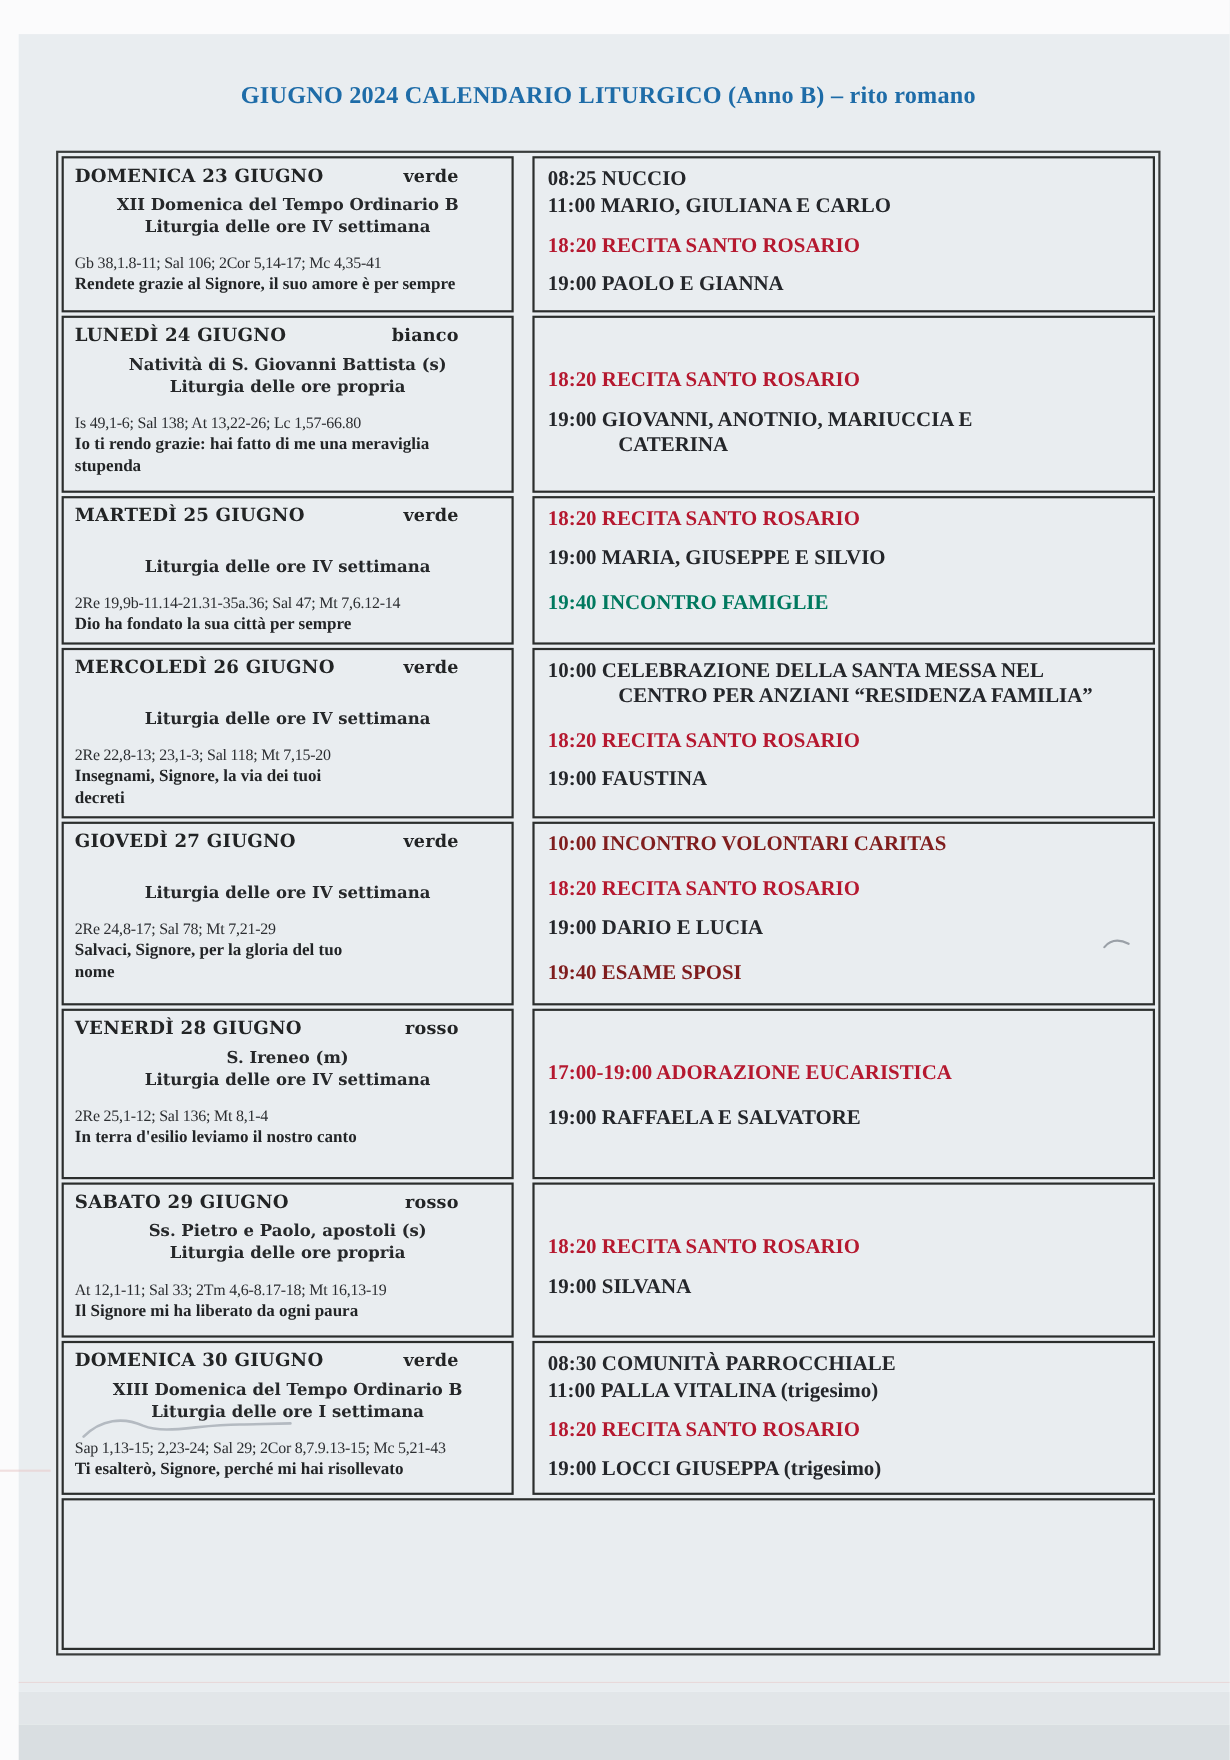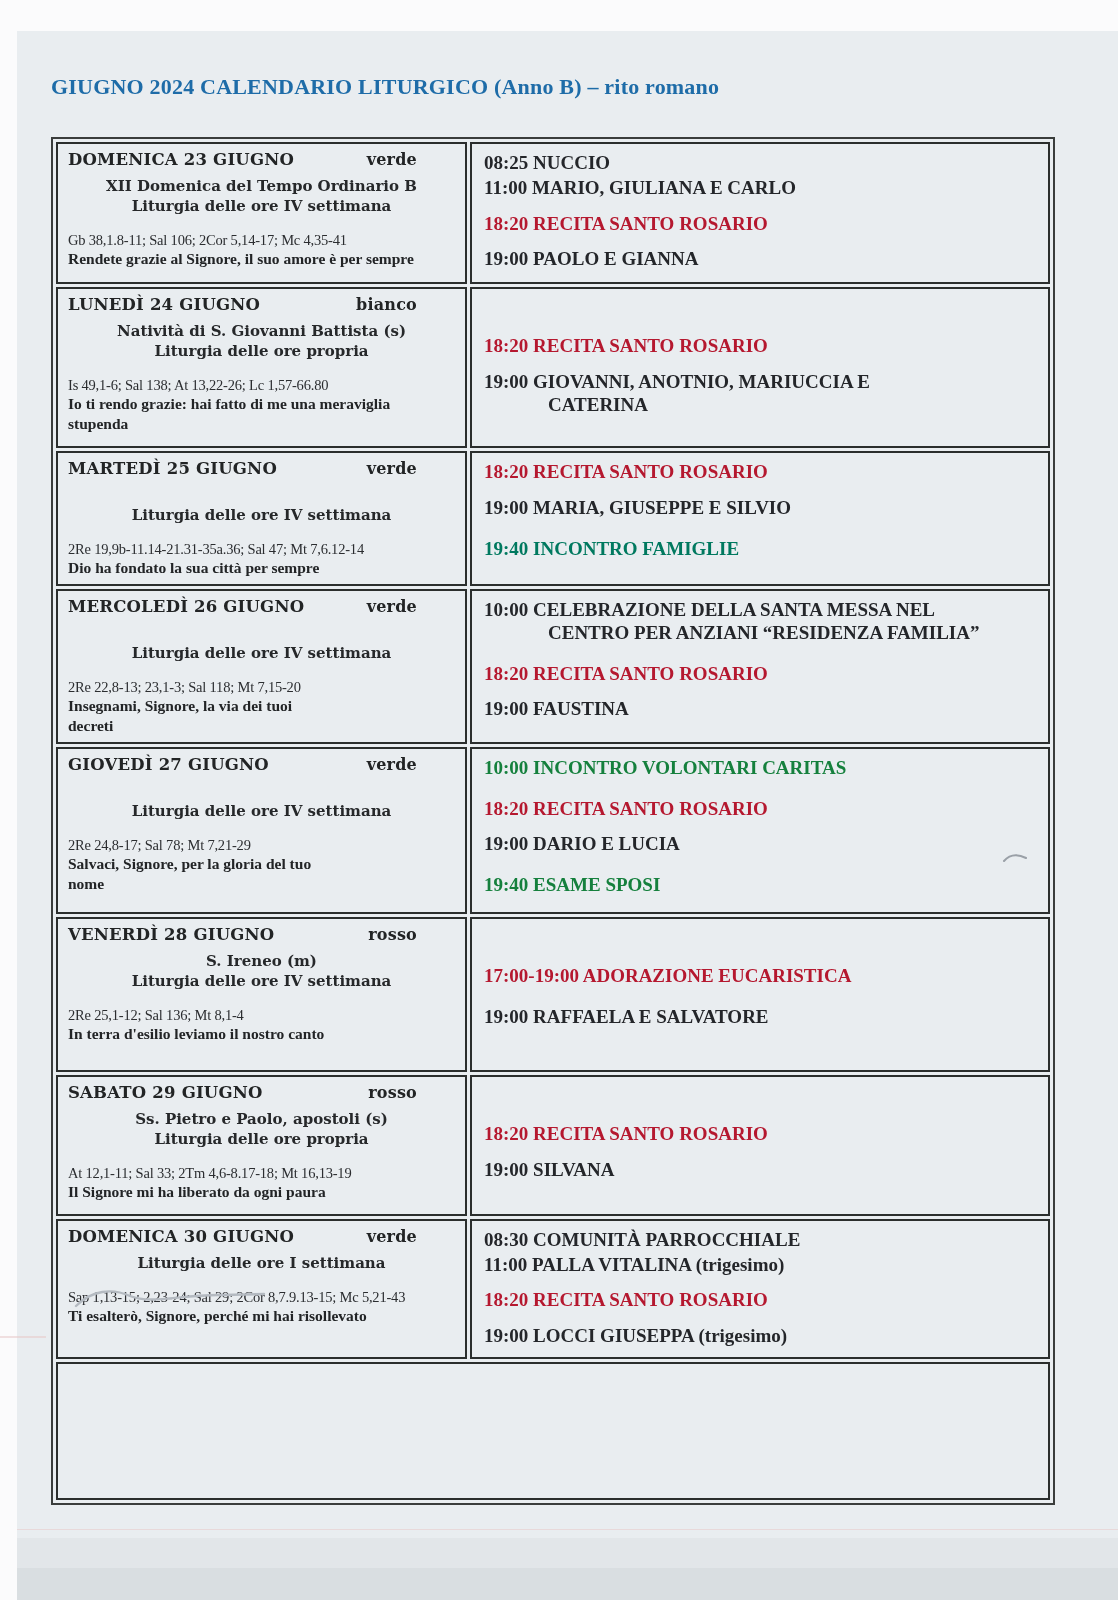--- a/index.html
+++ b/index.html
@@ -12,33 +12,34 @@
   .paper{
     position:absolute;left:17px;top:31px;width:1101px;height:1507px;
     background:#e9edf0;
   }
   .scanbed-strip-a{position:absolute;left:17px;top:1538px;width:1101px;height:30px;background:#e2e6e9;}
   .scanbed-strip-b{position:absolute;left:17px;top:1568px;width:1101px;height:32px;background:#d9dee1;}
   .artifact-line{position:absolute;background:#e7c9c9;opacity:.55;}
 
   .page-title{
     position:absolute;left:51px;top:74px;width:1004px;
+    text-align:center;
     font-family:"Liberation Serif", serif;
     font-weight:bold;font-size:22px;letter-spacing:.2px;
     color:#1e6ca8;
   }
 
   .calendar{
     position:absolute;left:51px;top:137px;width:1004px;
     border:2px solid #3a3d3c;
     padding:3px;
     box-sizing:border-box;
     background:transparent;
   }
-  .cal-row{display:flex;gap:3px;margin-bottom:3px;box-sizing:border-box;}
+  .cal-row{display:flex;gap:17px;margin-bottom:3px;box-sizing:border-box;}
   .cal-row:last-child{margin-bottom:0;}
   .cal-cell{border:2px solid #2b2e2d;box-sizing:border-box;}
   .cell-left{width:411px;padding:6px 10px;}
   .cell-right{flex:1;padding:6px 12px;}
 
   
   .cal-row:nth-child(1) .cal-cell{min-height:142px;}
   .cal-row:nth-child(2) .cal-cell{min-height:161px;}
   .cal-row:nth-child(3) .cal-cell{min-height:129px;}
   .cal-row:nth-child(4) .cal-cell{min-height:150px;}
@@ -76,21 +77,21 @@
 
   
   .event{
     font-family:"Liberation Serif", serif;
     font-weight:bold;font-size:19px;line-height:1.2;
     color:#24262a;
   }
   .event .cont{padding-left:64px;}
   .event.c-red{color:#b5182f;font-family:Liberation Serif, serif;}
   .event.c-green{color:#00795f;}
-  .event.c-blue{color:#15803d;}
+  .event.c-blue{color:#7f1d1d;}
   .event.s0{margin-top:2px;}
   .event.s1{margin-top:13px;}
   .event.s2{margin-top:18px;}
   .event.s3{margin-top:40px;}
 
   .pencil-mark{position:absolute;left:72px;top:1286px;pointer-events:none;}
   .tick-mark{position:absolute;left:1002px;top:851px;pointer-events:none;}
 </style>
 </head>
 <body>
@@ -266,20 +267,21 @@
           <div>19:00 SILVANA</div>
         </div>
       </div>
     </div>
     <div class="cal-row">
       <div class="cal-cell cell-left">
         <div class="day-head">
           <span class="day-name">DOMENICA 30 GIUGNO</span>
           <span class="day-litcolor">verde</span>
         </div>
+        <div class="feast-line">XIII Domenica del Tempo Ordinario B</div>
         <div class="hours-line">Liturgia delle ore I settimana</div>
         <div class="readings-line">Sap 1,13-15; 2,23-24; Sal 29; 2Cor 8,7.9.13-15; Mc 5,21-43</div>
         <div class="response-line">Ti esalterò, Signore, perché mi hai risollevato</div>
       </div>
       <div class="cal-cell cell-right">
         <div class="event c-black s0">
           <div>08:30 COMUNITÀ PARROCCHIALE</div>
         </div>
         <div class="event c-black s0">
           <div>11:00 PALLA VITALINA (trigesimo)</div>

